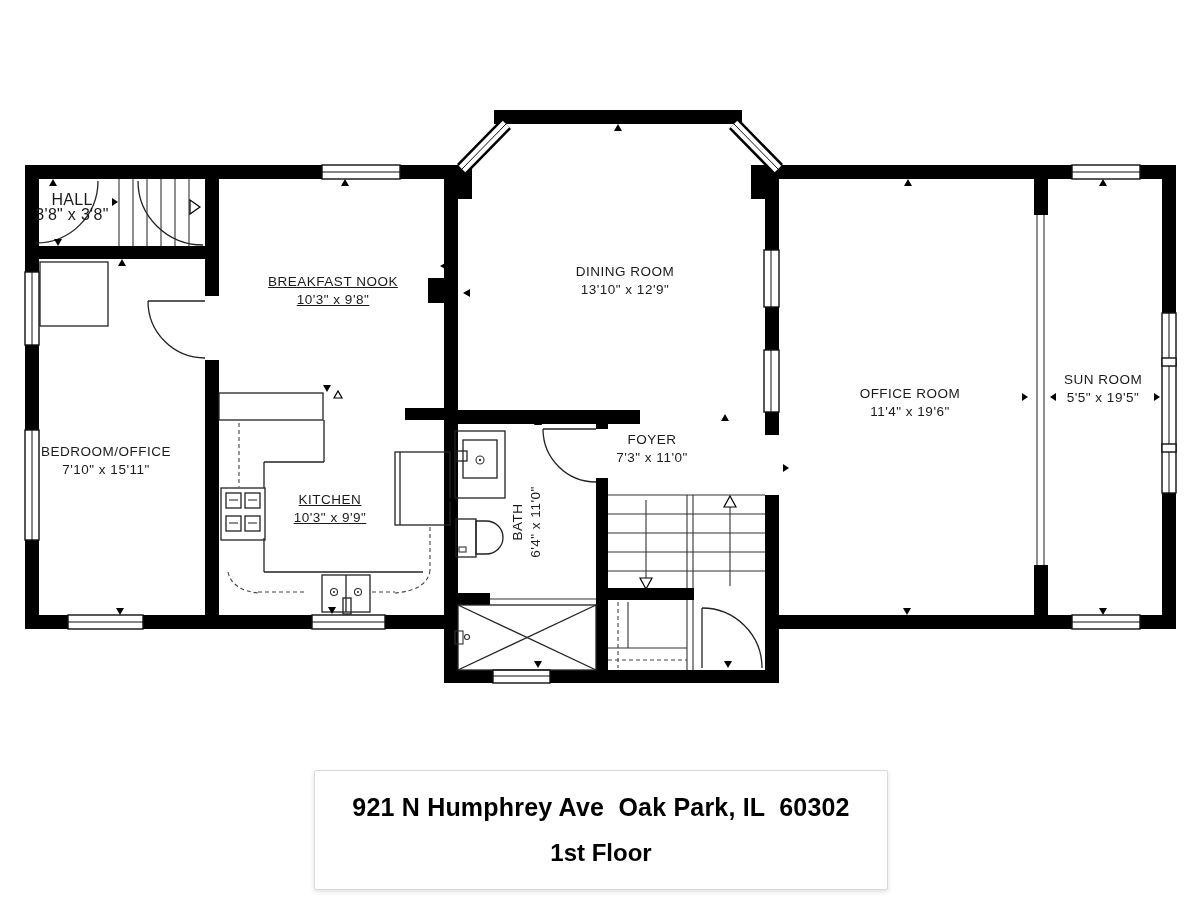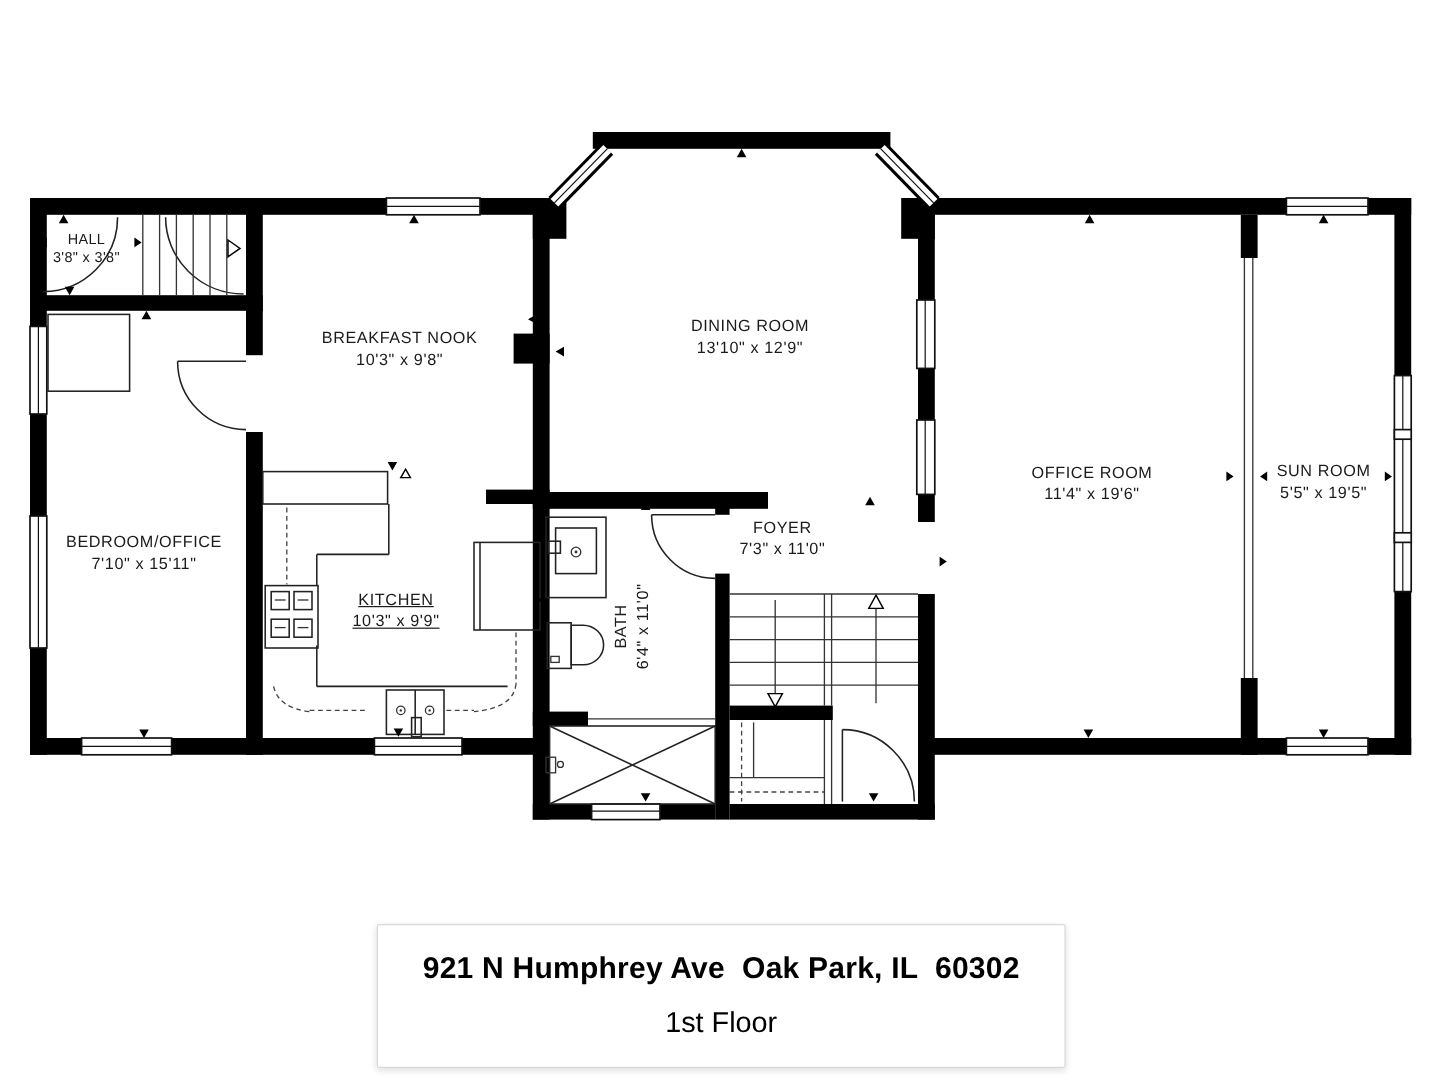--- a/index.html
+++ b/index.html
@@ -9,27 +9,27 @@
   .wall{fill:#000000;stroke:none;}
   .thin{stroke:#222222;stroke-width:1.3;fill:none;}
   .thin2{stroke:#333333;stroke-width:1.1;fill:none;}
   .dash{stroke:#444444;stroke-width:1.1;fill:none;stroke-dasharray:4 3;}
   .win rect{fill:#ffffff;stroke:#111111;stroke-width:1.4;}
   .win line{stroke:#111111;stroke-width:1;}
   .marker{fill:#000000;stroke:none;}
   .hollow{fill:#ffffff;stroke:#000000;stroke-width:1.2;}
   .room-label{position:absolute;transform:translate(-50%,-50%);text-align:center;
       color:#1b1b1b;font-size:13.5px;line-height:18px;letter-spacing:.5px;white-space:nowrap;}
-  .room-label.small{font-size:12px;line-height:15px;letter-spacing:.3px;}
+  .room-label.small{font-size:16px;line-height:15px;letter-spacing:.3px;}
   .room-label.rot{transform:translate(-50%,-50%) rotate(-90deg);}
   .footer{position:absolute;left:314px;top:770px;width:572px;height:118px;background:#ffffff;
       border:1px solid #d9d9d9;border-radius:2px;box-shadow:0 2px 5px rgba(0,0,0,0.12);
       display:flex;flex-direction:column;align-items:center;justify-content:center;gap:17px;}
   .footer .l1{font-weight:bold;font-size:25px;color:#000;white-space:pre-wrap;letter-spacing:.2px;}
-  .footer .l2{font-weight:normal;font-size:24px;color:#000;}
+  .footer .l2{font-weight:bold;font-size:24px;color:#000;}
 </style>
 </head>
 <body>
 
 <svg class="plan-svg" width="1200" height="900" viewBox="0 0 1200 900">
 
   <g>
     <rect class="wall" x="25" y="165" width="297" height="14"></rect>
     <rect class="wall" x="400" y="165" width="58" height="14"></rect>
     <rect class="wall" x="765" y="165" width="307" height="14"></rect>
@@ -286,49 +286,49 @@
     <path class="marker" d="M1056 393 L1050 397 L1056 401 Z"></path>
     <path class="marker" d="M783 464 L789 468 L783 472 Z"></path>
     <path class="marker" d="M1154 393 L1160 397 L1154 401 Z"></path>
   </g>
 </svg>
 
 <div class="room-label small" style="left:72px;top:207px;">
   <div>HALL</div>
   <div>3'8" x 3'8"</div>
 </div>
-<div class="room-label" style="left:333px;top:291px;">
+<div class="room-label" style="left:333px;top:291px;text-decoration:underline;">
   <div>BREAKFAST NOOK</div>
   <div>10'3" x 9'8"</div>
 </div>
 <div class="room-label" style="left:625px;top:281px;">
   <div>DINING ROOM</div>
   <div>13'10" x 12'9"</div>
 </div>
-<div class="room-label" style="left:120px;top:461px;">
+<div class="room-label" style="left:106px;top:461px;">
   <div>BEDROOM/OFFICE</div>
   <div>7'10" x 15'11"</div>
 </div>
 <div class="room-label" style="left:330px;top:509px;text-decoration:underline;">
   <div>KITCHEN</div>
   <div>10'3" x 9'9"</div>
 </div>
 <div class="room-label" style="left:652px;top:449px;">
   <div>FOYER</div>
   <div>7'3" x 11'0"</div>
 </div>
 <div class="room-label rot" style="left:527px;top:522px;">
   <div>BATH</div>
   <div>6'4" x 11'0"</div>
 </div>
 <div class="room-label" style="left:910px;top:403px;">
   <div>OFFICE ROOM</div>
   <div>11'4" x 19'6"</div>
 </div>
-<div class="room-label" style="left:1103px;top:402px;">
+<div class="room-label" style="left:1103px;top:389px;">
   <div>SUN ROOM</div>
   <div>5'5" x 19'5"</div>
 </div>
 
 <div class="footer">
   <div class="l1">921 N Humphrey Ave  Oak Park, IL  60302</div>
   <div class="l2">1st Floor</div>
 </div>
 
 </body></html>

